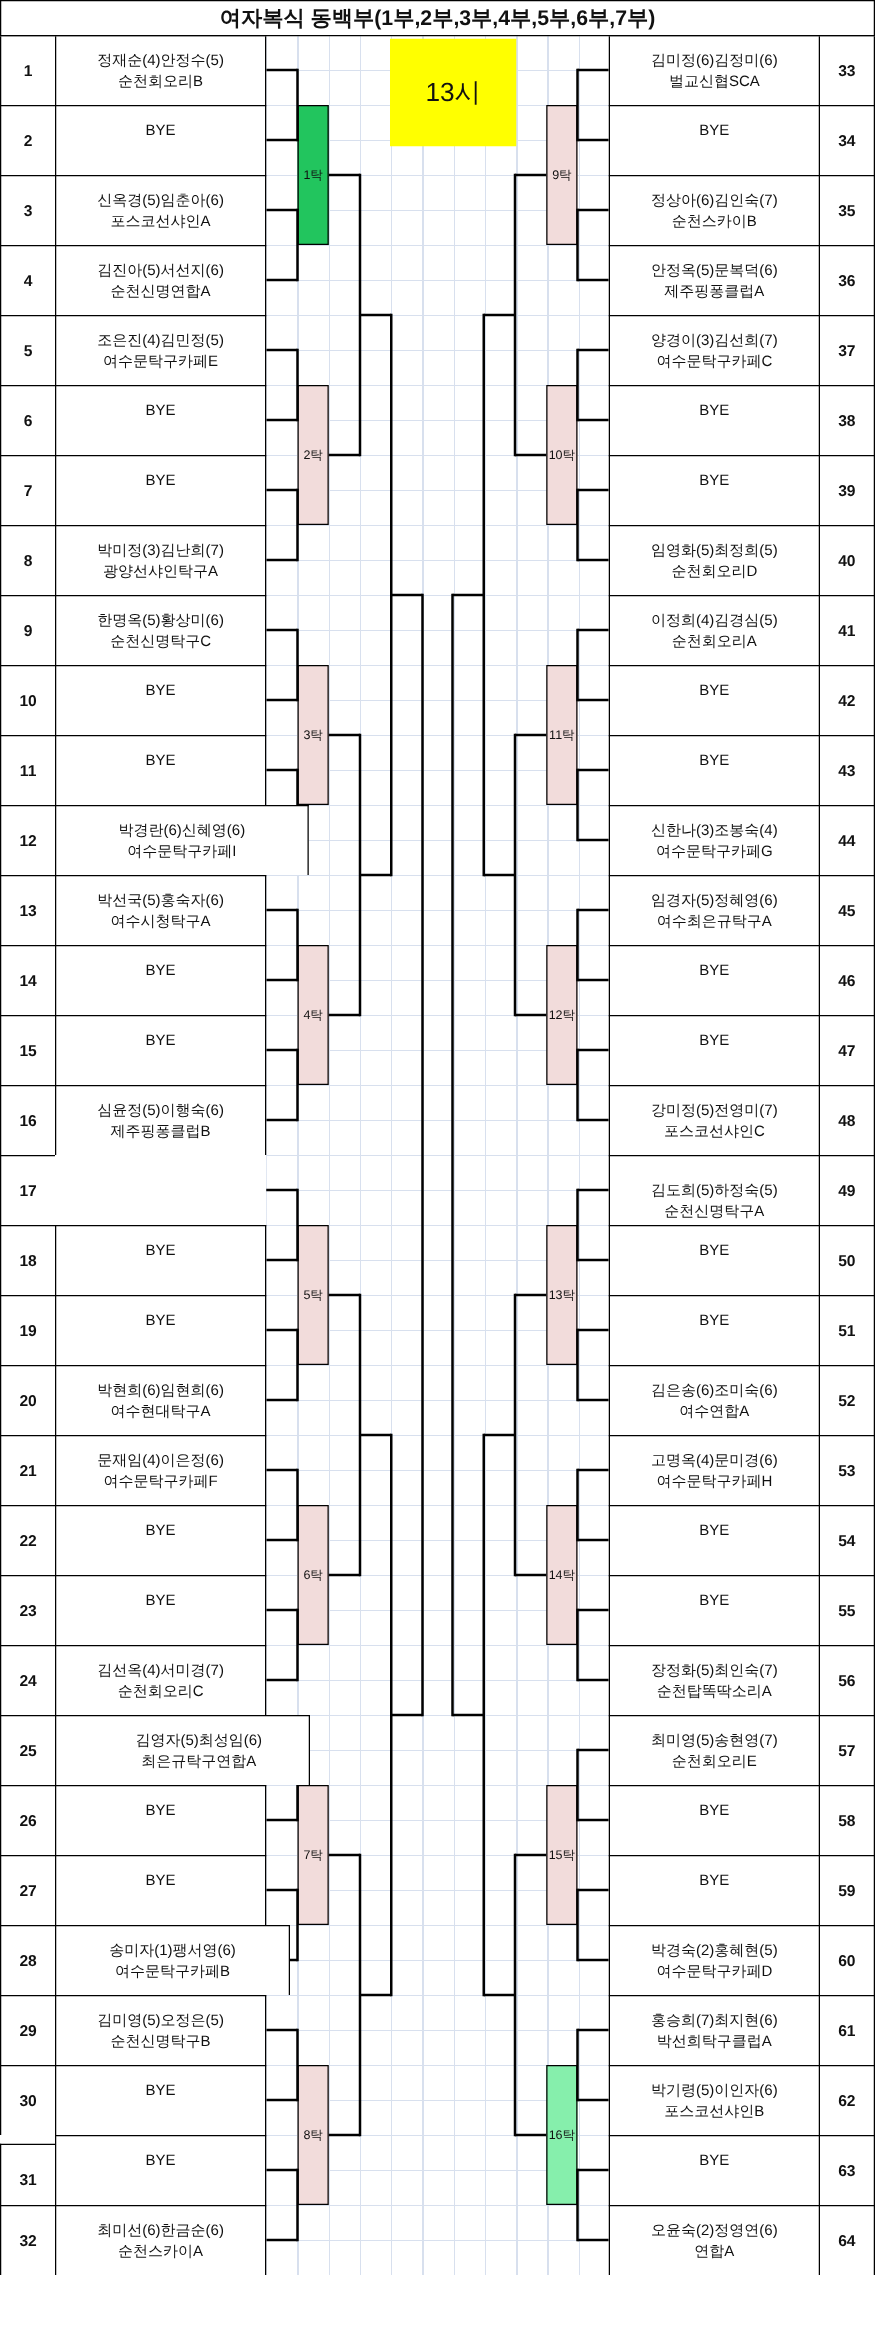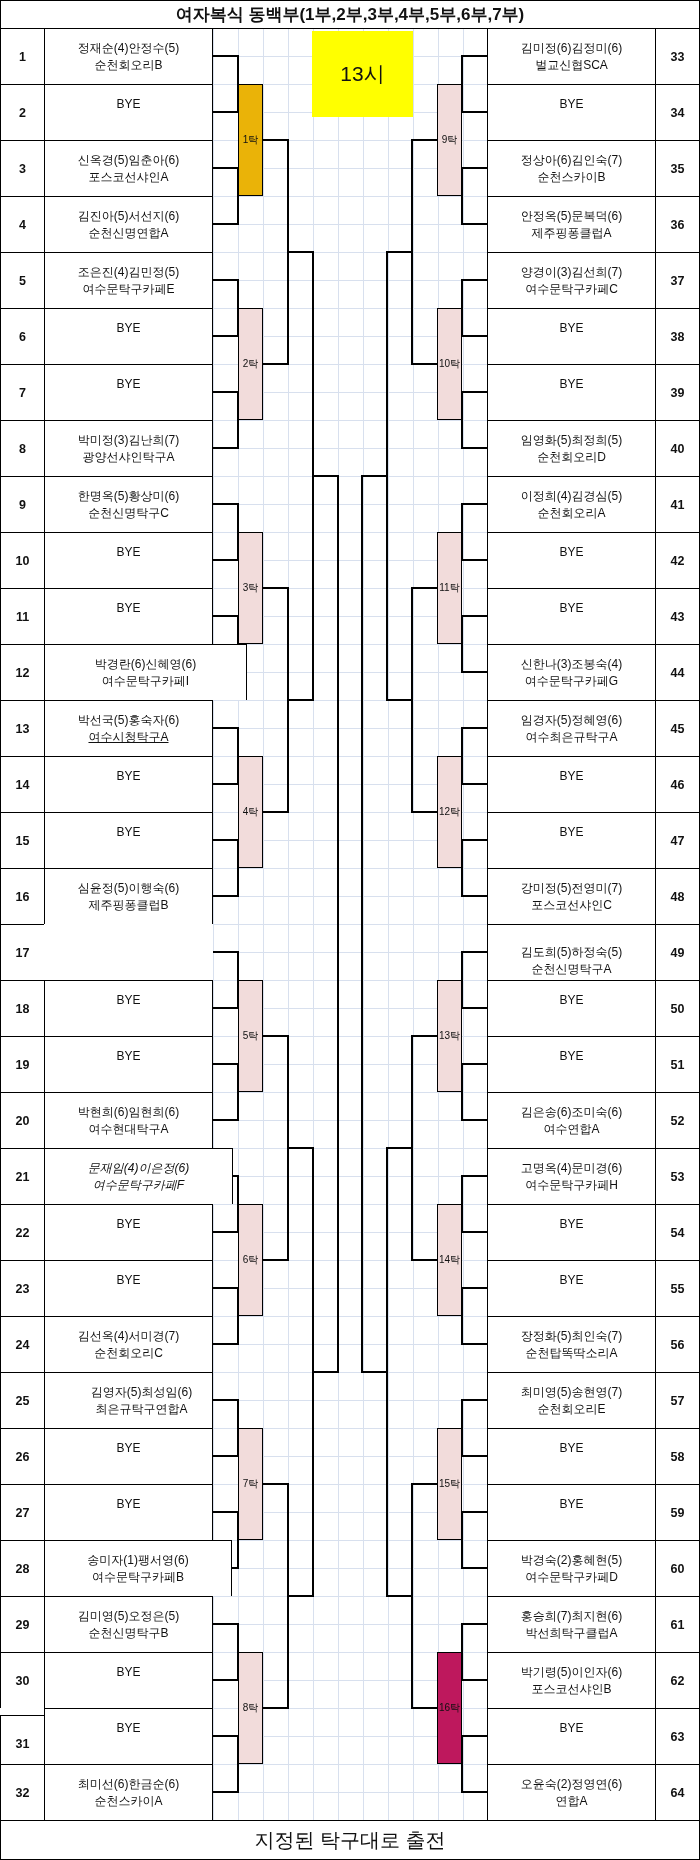--- a/index.html
+++ b/index.html
@@ -148,21 +148,21 @@
         <div class="abs club" style="position: static;">여수문탁구카페I</div>
       </div>
       <div class="abs team-cell" style="left: 487px; top: 616px; width: 169px; height: 56px; border-top: 1.5px solid rgb(0, 0, 0); border-left: 1.5px solid rgb(0, 0, 0); border-right: 1.5px solid rgb(0, 0, 0);">
         <div class="abs" style="position: static;">신한나(3)조봉숙(4)</div>
         <div class="abs club" style="position: static;">여수문탁구카페G</div>
       </div>
       <div class="abs num-cell" style="left: 656px; top: 616px; width: 44px; height: 56px; border-top: 1.5px solid rgb(0, 0, 0); border-right: 1.5px solid rgb(0, 0, 0);">44</div>
       <div class="abs num-cell" style="left: 0px; top: 672px; width: 44px; height: 56px; border-top: 1.5px solid rgb(0, 0, 0); border-left: 1.5px solid rgb(0, 0, 0);">13</div>
       <div class="abs team-cell" style="left: 44px; top: 672px; width: 169px; height: 56px; border-top: 1.5px solid rgb(0, 0, 0); border-left: 1.5px solid rgb(0, 0, 0); border-right: 1.5px solid rgb(0, 0, 0);">
         <div class="abs" style="position: static;">박선국(5)홍숙자(6)</div>
-        <div class="abs club" style="position: static; text-decoration: underline;">여수시청탁구A</div>
+        <div class="abs club" style="position: static;">여수시청탁구A</div>
       </div>
       <div class="abs team-cell" style="left: 487px; top: 672px; width: 169px; height: 56px; border-top: 1.5px solid rgb(0, 0, 0); border-left: 1.5px solid rgb(0, 0, 0); border-right: 1.5px solid rgb(0, 0, 0);">
         <div class="abs" style="position: static;">임경자(5)정혜영(6)</div>
         <div class="abs club" style="position: static;">여수최은규탁구A</div>
       </div>
       <div class="abs num-cell" style="left: 656px; top: 672px; width: 44px; height: 56px; border-top: 1.5px solid rgb(0, 0, 0); border-right: 1.5px solid rgb(0, 0, 0);">45</div>
       <div class="abs num-cell" style="left: 0px; top: 728px; width: 44px; height: 56px; border-top: 1.5px solid rgb(0, 0, 0); border-left: 1.5px solid rgb(0, 0, 0);">14</div>
       <div class="abs team-cell" style="left: 44px; top: 728px; width: 169px; height: 56px; border-top: 1.5px solid rgb(0, 0, 0); border-left: 1.5px solid rgb(0, 0, 0); border-right: 1.5px solid rgb(0, 0, 0);">
         <div class="abs" style="position: static;">BYE</div>
         <div class="abs club" style="position: static;"></div>
@@ -222,21 +222,21 @@
       <div class="abs team-cell" style="left: 44px; top: 1064px; width: 169px; height: 56px; border-top: 1.5px solid rgb(0, 0, 0); border-left: 1.5px solid rgb(0, 0, 0); border-right: 1.5px solid rgb(0, 0, 0);">
         <div class="abs" style="position: static;">박현희(6)임현희(6)</div>
         <div class="abs club" style="position: static;">여수현대탁구A</div>
       </div>
       <div class="abs team-cell" style="left: 487px; top: 1064px; width: 169px; height: 56px; border-top: 1.5px solid rgb(0, 0, 0); border-left: 1.5px solid rgb(0, 0, 0); border-right: 1.5px solid rgb(0, 0, 0);">
         <div class="abs" style="position: static;">김은송(6)조미숙(6)</div>
         <div class="abs club" style="position: static;">여수연합A</div>
       </div>
       <div class="abs num-cell" style="left: 656px; top: 1064px; width: 44px; height: 56px; border-top: 1.5px solid rgb(0, 0, 0); border-right: 1.5px solid rgb(0, 0, 0);">52</div>
       <div class="abs num-cell" style="left: 0px; top: 1120px; width: 44px; height: 56px; border-top: 1.5px solid rgb(0, 0, 0); border-left: 1.5px solid rgb(0, 0, 0);">21</div>
-      <div class="abs team-cell" style="left: 44px; top: 1120px; width: 189px; height: 56px; border-top: 1.5px solid rgb(0, 0, 0); border-left: 1.5px solid rgb(0, 0, 0); border-right: 1.5px solid rgb(0, 0, 0); font-style: italic;">
+      <div class="abs team-cell" style="left: 44px; top: 1120px; width: 169px; height: 56px; border-top: 1.5px solid rgb(0, 0, 0); border-left: 1.5px solid rgb(0, 0, 0); border-right: 1.5px solid rgb(0, 0, 0);">
         <div class="abs" style="position: static;">문재임(4)이은정(6)</div>
         <div class="abs club" style="position: static;">여수문탁구카페F</div>
       </div>
       <div class="abs team-cell" style="left: 487px; top: 1120px; width: 169px; height: 56px; border-top: 1.5px solid rgb(0, 0, 0); border-left: 1.5px solid rgb(0, 0, 0); border-right: 1.5px solid rgb(0, 0, 0);">
         <div class="abs" style="position: static;">고명옥(4)문미경(6)</div>
         <div class="abs club" style="position: static;">여수문탁구카페H</div>
       </div>
       <div class="abs num-cell" style="left: 656px; top: 1120px; width: 44px; height: 56px; border-top: 1.5px solid rgb(0, 0, 0); border-right: 1.5px solid rgb(0, 0, 0);">53</div>
       <div class="abs num-cell" style="left: 0px; top: 1176px; width: 44px; height: 56px; border-top: 1.5px solid rgb(0, 0, 0); border-left: 1.5px solid rgb(0, 0, 0);">22</div>
       <div class="abs team-cell" style="left: 44px; top: 1176px; width: 169px; height: 56px; border-top: 1.5px solid rgb(0, 0, 0); border-left: 1.5px solid rgb(0, 0, 0); border-right: 1.5px solid rgb(0, 0, 0);">
@@ -262,21 +262,21 @@
       <div class="abs team-cell" style="left: 44px; top: 1288px; width: 169px; height: 56px; border-top: 1.5px solid rgb(0, 0, 0); border-left: 1.5px solid rgb(0, 0, 0); border-right: 1.5px solid rgb(0, 0, 0);">
         <div class="abs" style="position: static;">김선옥(4)서미경(7)</div>
         <div class="abs club" style="position: static;">순천회오리C</div>
       </div>
       <div class="abs team-cell" style="left: 487px; top: 1288px; width: 169px; height: 56px; border-top: 1.5px solid rgb(0, 0, 0); border-left: 1.5px solid rgb(0, 0, 0); border-right: 1.5px solid rgb(0, 0, 0);">
         <div class="abs" style="position: static;">장정화(5)최인숙(7)</div>
         <div class="abs club" style="position: static;">순천탑똑딱소리A</div>
       </div>
       <div class="abs num-cell" style="left: 656px; top: 1288px; width: 44px; height: 56px; border-top: 1.5px solid rgb(0, 0, 0); border-right: 1.5px solid rgb(0, 0, 0);">56</div>
       <div class="abs num-cell" style="left: 0px; top: 1344px; width: 44px; height: 56px; border-top: 1.5px solid rgb(0, 0, 0); border-left: 1.5px solid rgb(0, 0, 0);">25</div>
-      <div class="abs team-cell" style="left: 44px; top: 1344px; width: 169px; height: 56px; border-top: 1.5px solid rgb(0, 0, 0); border-left: 1.5px solid rgb(0, 0, 0); border-right: 1.5px solid rgb(0, 0, 0); padding-left: 26px;">
+      <div class="abs team-cell" style="left: 44px; top: 1344px; width: 204px; height: 56px; border-top: 1.5px solid rgb(0, 0, 0); border-left: 1.5px solid rgb(0, 0, 0); border-right: 1.5px solid rgb(0, 0, 0); padding-left: 26px;">
         <div class="abs" style="position: static;">김영자(5)최성임(6)</div>
         <div class="abs club" style="position: static;">최은규탁구연합A</div>
       </div>
       <div class="abs team-cell" style="left: 487px; top: 1344px; width: 169px; height: 56px; border-top: 1.5px solid rgb(0, 0, 0); border-left: 1.5px solid rgb(0, 0, 0); border-right: 1.5px solid rgb(0, 0, 0);">
         <div class="abs" style="position: static;">최미영(5)송현영(7)</div>
         <div class="abs club" style="position: static;">순천회오리E</div>
       </div>
       <div class="abs num-cell" style="left: 656px; top: 1344px; width: 44px; height: 56px; border-top: 1.5px solid rgb(0, 0, 0); border-right: 1.5px solid rgb(0, 0, 0);">57</div>
       <div class="abs num-cell" style="left: 0px; top: 1400px; width: 44px; height: 56px; border-top: 1.5px solid rgb(0, 0, 0); border-left: 1.5px solid rgb(0, 0, 0);">26</div>
       <div class="abs team-cell" style="left: 44px; top: 1400px; width: 169px; height: 56px; border-top: 1.5px solid rgb(0, 0, 0); border-left: 1.5px solid rgb(0, 0, 0); border-right: 1.5px solid rgb(0, 0, 0);">
@@ -391,21 +391,21 @@
       <div class="abs" style="left: 237px; top: 727px; width: 2px; height: 58px; background: rgb(0, 0, 0); z-index: 3;"></div>
       <div class="abs" style="left: 237px; top: 839px; width: 2px; height: 58px; background: rgb(0, 0, 0); z-index: 3;"></div>
       <div class="abs" style="left: 237px; top: 951px; width: 2px; height: 58px; background: rgb(0, 0, 0); z-index: 3;"></div>
       <div class="abs" style="left: 237px; top: 1063px; width: 2px; height: 58px; background: rgb(0, 0, 0); z-index: 3;"></div>
       <div class="abs" style="left: 237px; top: 1175px; width: 2px; height: 58px; background: rgb(0, 0, 0); z-index: 3;"></div>
       <div class="abs" style="left: 237px; top: 1287px; width: 2px; height: 58px; background: rgb(0, 0, 0); z-index: 3;"></div>
       <div class="abs" style="left: 237px; top: 1399px; width: 2px; height: 58px; background: rgb(0, 0, 0); z-index: 3;"></div>
       <div class="abs" style="left: 237px; top: 1511px; width: 2px; height: 58px; background: rgb(0, 0, 0); z-index: 3;"></div>
       <div class="abs" style="left: 237px; top: 1623px; width: 2px; height: 58px; background: rgb(0, 0, 0); z-index: 3;"></div>
       <div class="abs" style="left: 237px; top: 1735px; width: 2px; height: 58px; background: rgb(0, 0, 0); z-index: 3;"></div>
-      <div class="abs table-box" style="left: 238px; top: 84px; background: #eab308;">1탁</div>
+      <div class="abs table-box" style="left: 238px; top: 84px; background: #22c55e;">1탁</div>
       <div class="abs" style="left: 263px; top: 139px; width: 25px; height: 2px; background: rgb(0, 0, 0); z-index: 3;"></div>
       <div class="abs table-box" style="left: 238px; top: 308px; background: rgb(242, 220, 219);">2탁</div>
       <div class="abs" style="left: 263px; top: 363px; width: 25px; height: 2px; background: rgb(0, 0, 0); z-index: 3;"></div>
       <div class="abs table-box" style="left: 238px; top: 532px; background: rgb(242, 220, 219);">3탁</div>
       <div class="abs" style="left: 263px; top: 587px; width: 25px; height: 2px; background: rgb(0, 0, 0); z-index: 3;"></div>
       <div class="abs table-box" style="left: 238px; top: 756px; background: rgb(242, 220, 219);">4탁</div>
       <div class="abs" style="left: 263px; top: 811px; width: 25px; height: 2px; background: rgb(0, 0, 0); z-index: 3;"></div>
       <div class="abs table-box" style="left: 238px; top: 980px; background: rgb(242, 220, 219);">5탁</div>
       <div class="abs" style="left: 263px; top: 1035px; width: 25px; height: 2px; background: rgb(0, 0, 0); z-index: 3;"></div>
       <div class="abs table-box" style="left: 238px; top: 1204px; background: rgb(242, 220, 219);">6탁</div>
@@ -482,30 +482,29 @@
       <div class="abs table-box" style="left: 437px; top: 532px; background: rgb(242, 220, 219);">11탁</div>
       <div class="abs" style="left: 412px; top: 587px; width: 25px; height: 2px; background: rgb(0, 0, 0); z-index: 3;"></div>
       <div class="abs table-box" style="left: 437px; top: 756px; background: rgb(242, 220, 219);">12탁</div>
       <div class="abs" style="left: 412px; top: 811px; width: 25px; height: 2px; background: rgb(0, 0, 0); z-index: 3;"></div>
       <div class="abs table-box" style="left: 437px; top: 980px; background: rgb(242, 220, 219);">13탁</div>
       <div class="abs" style="left: 412px; top: 1035px; width: 25px; height: 2px; background: rgb(0, 0, 0); z-index: 3;"></div>
       <div class="abs table-box" style="left: 437px; top: 1204px; background: rgb(242, 220, 219);">14탁</div>
       <div class="abs" style="left: 412px; top: 1259px; width: 25px; height: 2px; background: rgb(0, 0, 0); z-index: 3;"></div>
       <div class="abs table-box" style="left: 437px; top: 1428px; background: rgb(242, 220, 219);">15탁</div>
       <div class="abs" style="left: 412px; top: 1483px; width: 25px; height: 2px; background: rgb(0, 0, 0); z-index: 3;"></div>
-      <div class="abs table-box" style="left: 437px; top: 1652px; background: #be185d;">16탁</div>
+      <div class="abs table-box" style="left: 437px; top: 1652px; background: #86efac;">16탁</div>
       <div class="abs" style="left: 412px; top: 1707px; width: 25px; height: 2px; background: rgb(0, 0, 0); z-index: 3;"></div>
       <div class="abs" style="left: 411px; top: 139px; width: 2px; height: 226px; background: rgb(0, 0, 0); z-index: 3;"></div>
       <div class="abs" style="left: 387px; top: 251px; width: 25px; height: 2px; background: rgb(0, 0, 0); z-index: 3;"></div>
       <div class="abs" style="left: 411px; top: 587px; width: 2px; height: 226px; background: rgb(0, 0, 0); z-index: 3;"></div>
       <div class="abs" style="left: 387px; top: 699px; width: 25px; height: 2px; background: rgb(0, 0, 0); z-index: 3;"></div>
       <div class="abs" style="left: 411px; top: 1035px; width: 2px; height: 226px; background: rgb(0, 0, 0); z-index: 3;"></div>
       <div class="abs" style="left: 387px; top: 1147px; width: 25px; height: 2px; background: rgb(0, 0, 0); z-index: 3;"></div>
       <div class="abs" style="left: 411px; top: 1483px; width: 2px; height: 226px; background: rgb(0, 0, 0); z-index: 3;"></div>
       <div class="abs" style="left: 387px; top: 1595px; width: 25px; height: 2px; background: rgb(0, 0, 0); z-index: 3;"></div>
       <div class="abs" style="left: 386px; top: 251px; width: 2px; height: 450px; background: rgb(0, 0, 0); z-index: 3;"></div>
       <div class="abs" style="left: 362px; top: 475px; width: 25px; height: 2px; background: rgb(0, 0, 0); z-index: 3;"></div>
       <div class="abs" style="left: 386px; top: 1147px; width: 2px; height: 450px; background: rgb(0, 0, 0); z-index: 3;"></div>
       <div class="abs" style="left: 362px; top: 1371px; width: 25px; height: 2px; background: rgb(0, 0, 0); z-index: 3;"></div>
       <div class="abs" style="left: 361px; top: 475px; width: 2px; height: 898px; background: rgb(0, 0, 0); z-index: 3;"></div>
     </div>
-  <div id="footer-box" class="abs">지정된 탁구대로 출전</div>
 </div>
 
 </body></html>

